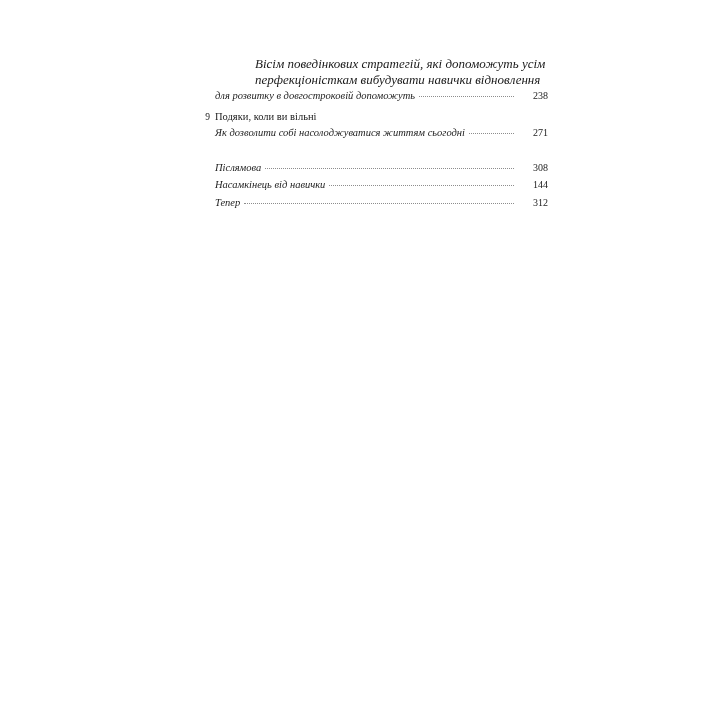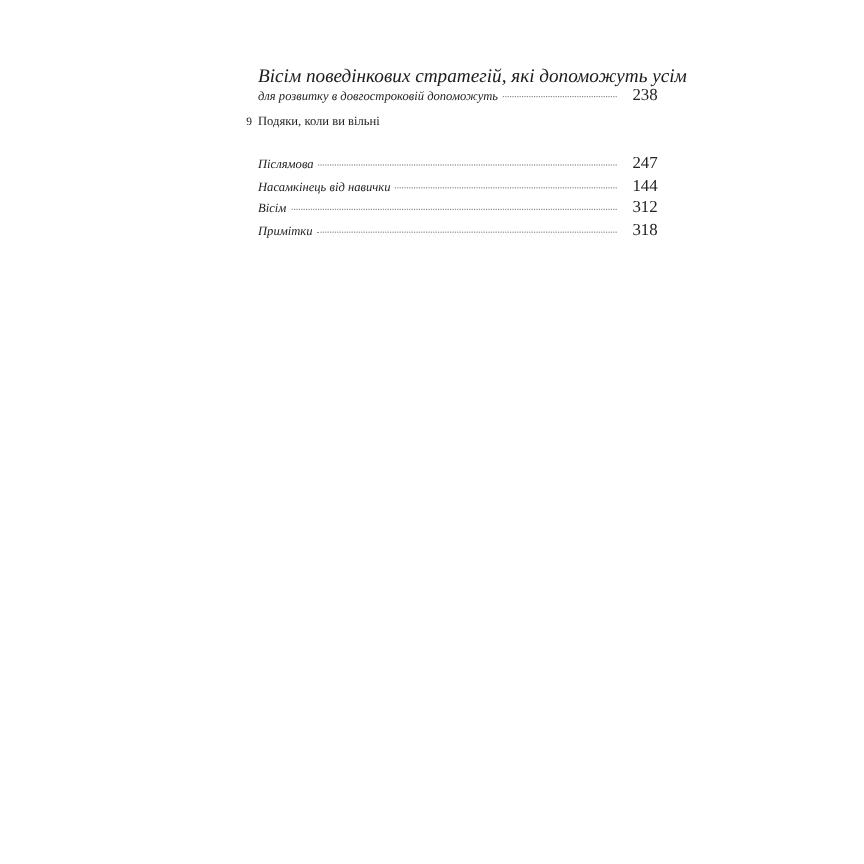--- a/index.html
+++ b/index.html
@@ -68,31 +68,32 @@
     min-width: 6px;
   }
 
   .leader.hidden {
     border-bottom: none;
   }
 
   .pg {
     flex: 0 0 30px;
     text-align: right;
-    font-size: 14px;
+    font-size: 10px;
     color: #222222;
   }
 
   
   .wrapline {
     display: flex;
     align-items: flex-end;
     width: 100%;
-    font-size: 16px;
+    font-size: 13px;
     line-height: 16px;
+    margin-left: 40px;
   }
   .wrapline .title { font-style: italic; }
 
   .gap-lg { height: 19px; }
   .gap-sm { height: 5px; }
   .gap-xs { height: 2px; }
 
   .indent-body {
     padding-left: 19px;
   }
@@ -100,59 +101,64 @@
 </head>
 <body>
 
 <div class="page">
   <div class="toc">
 
     <div class="indent-body">
       <div class="wrapline">
         <span class="title it">Вісім поведінкових стратегій, які допоможуть усім</span>
       </div>
+      <div class="wrapline">
+        <span class="title it">перфекціоністкам вибудувати навички відновлення</span>
+      </div>
       <div class="entry">
         <span class="title it">для розвитку в довгостроковій допоможуть</span>
         <span class="leader"></span>
         <span class="pg">238</span>
       </div>
     </div>
 
     <div class="gap-sm"></div>
 
     <div class="entry">
       <span class="num">9</span>
       <span class="title">Подяки, коли ви вільні</span>
       <span class="leader hidden"></span>
       <span class="pg"></span>
     </div>
 
+    <div class="indent-body">
+      <div class="entry">
+        <span class="title it">Як дозволити собі насолоджуватися життям сьогодні</span>
+        <span class="leader"></span>
+        <span class="pg">271</span>
+      </div>
+    </div>
 
     <div class="gap-lg"></div>
 
     <div class="indent-body">
       <div class="entry">
         <span class="title it">Післямова</span>
         <span class="leader"></span>
-        <span class="pg">247</span>
+        <span class="pg">308</span>
       </div>
       <div class="gap-xs"></div>
       <div class="entry">
         <span class="title it">Насамкінець від навички</span>
         <span class="leader"></span>
         <span class="pg">144</span>
       </div>
       <div class="gap-xs"></div>
       <div class="entry">
-        <span class="title it">Вісім</span>
+        <span class="title it">Тепер</span>
         <span class="leader"></span>
         <span class="pg">312</span>
       </div>
       <div class="gap-xs"></div>
-      <div class="entry">
-        <span class="title it">Примітки</span>
-        <span class="leader"></span>
-        <span class="pg">318</span>
-      </div>
     </div>
 
   </div>
 </div>
 
 </body></html>

